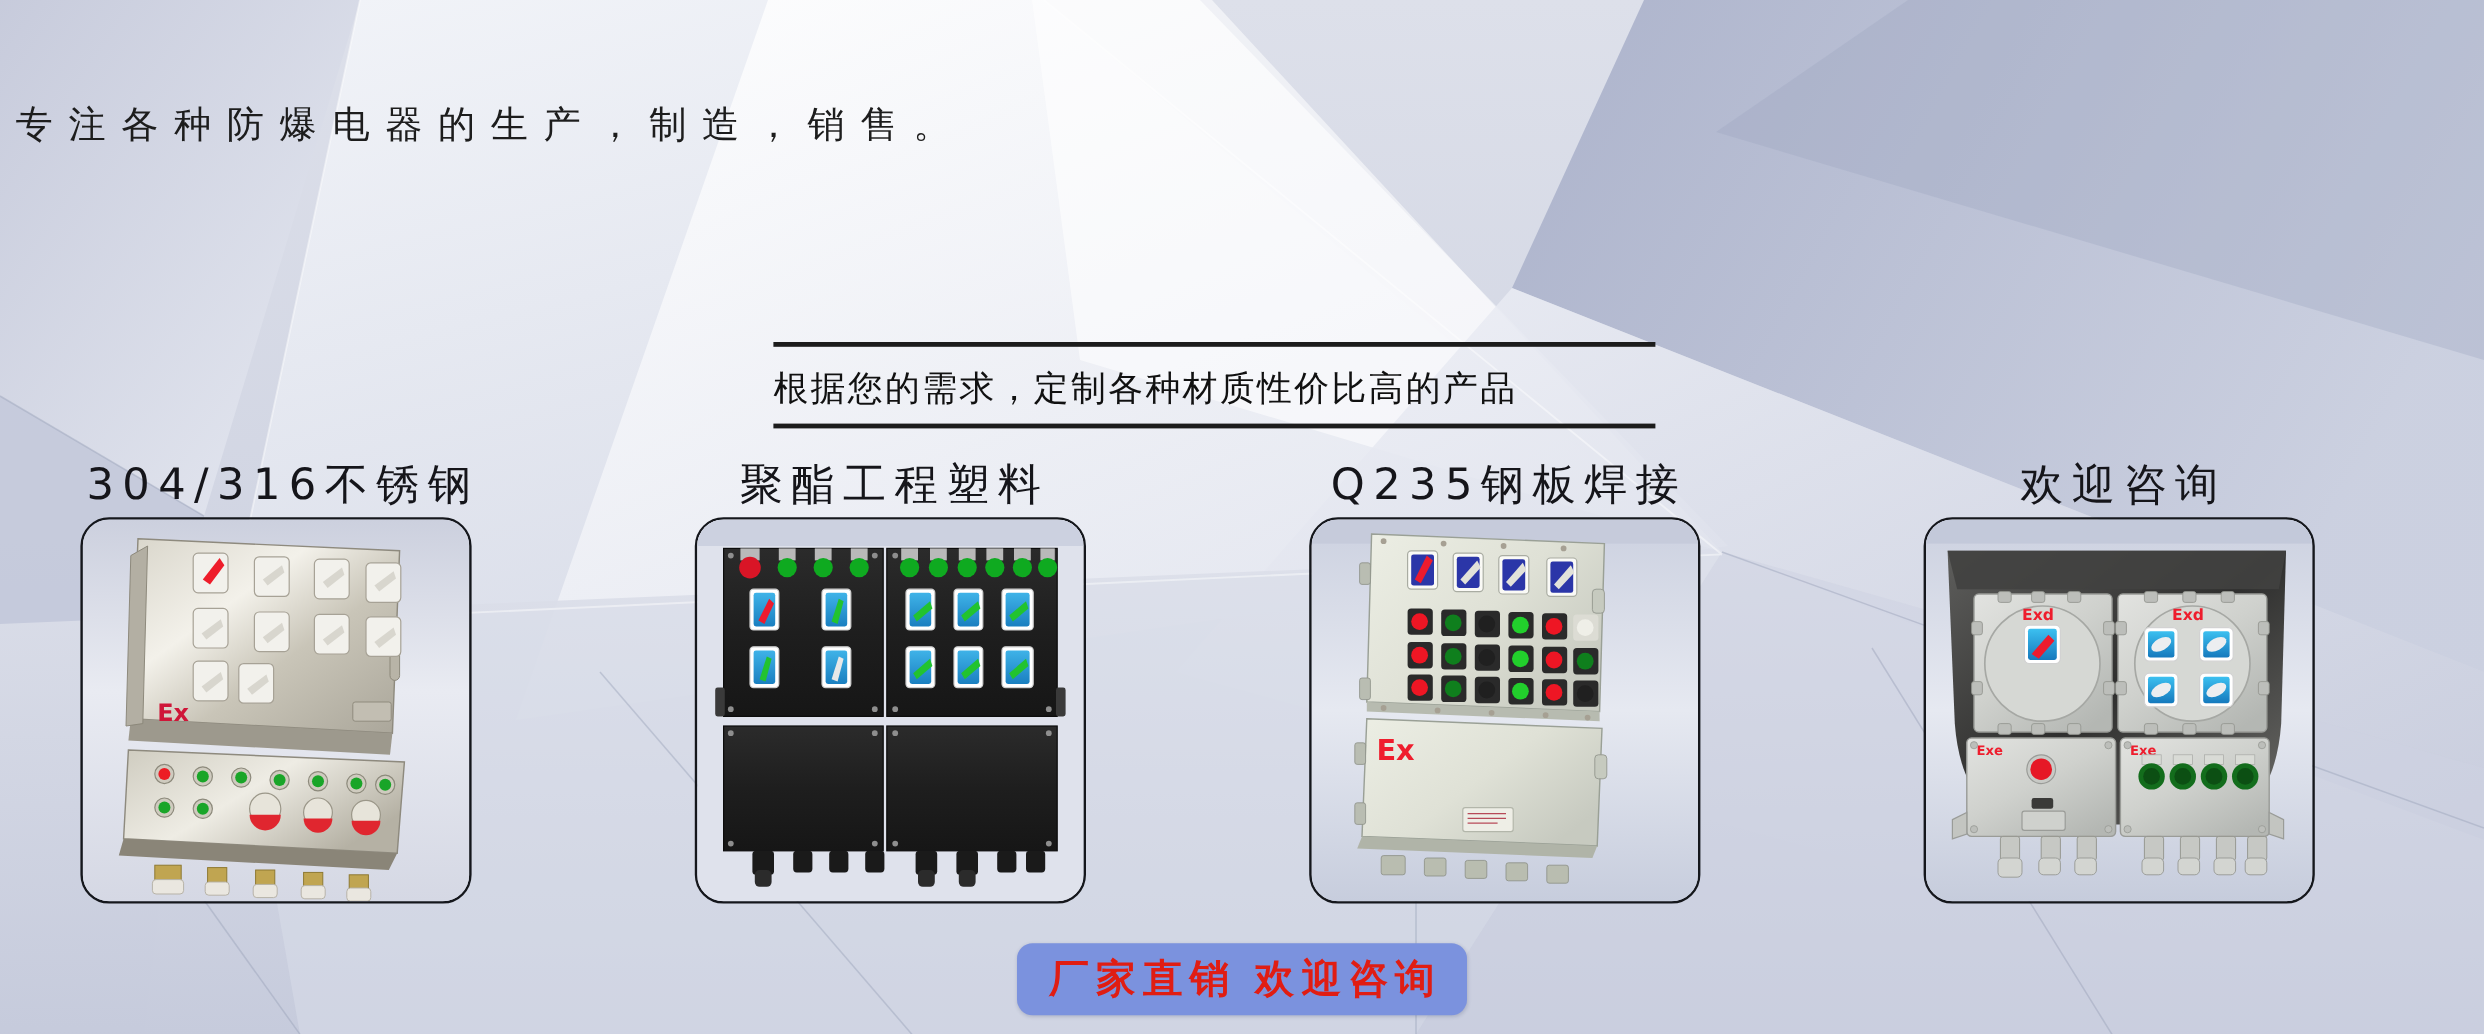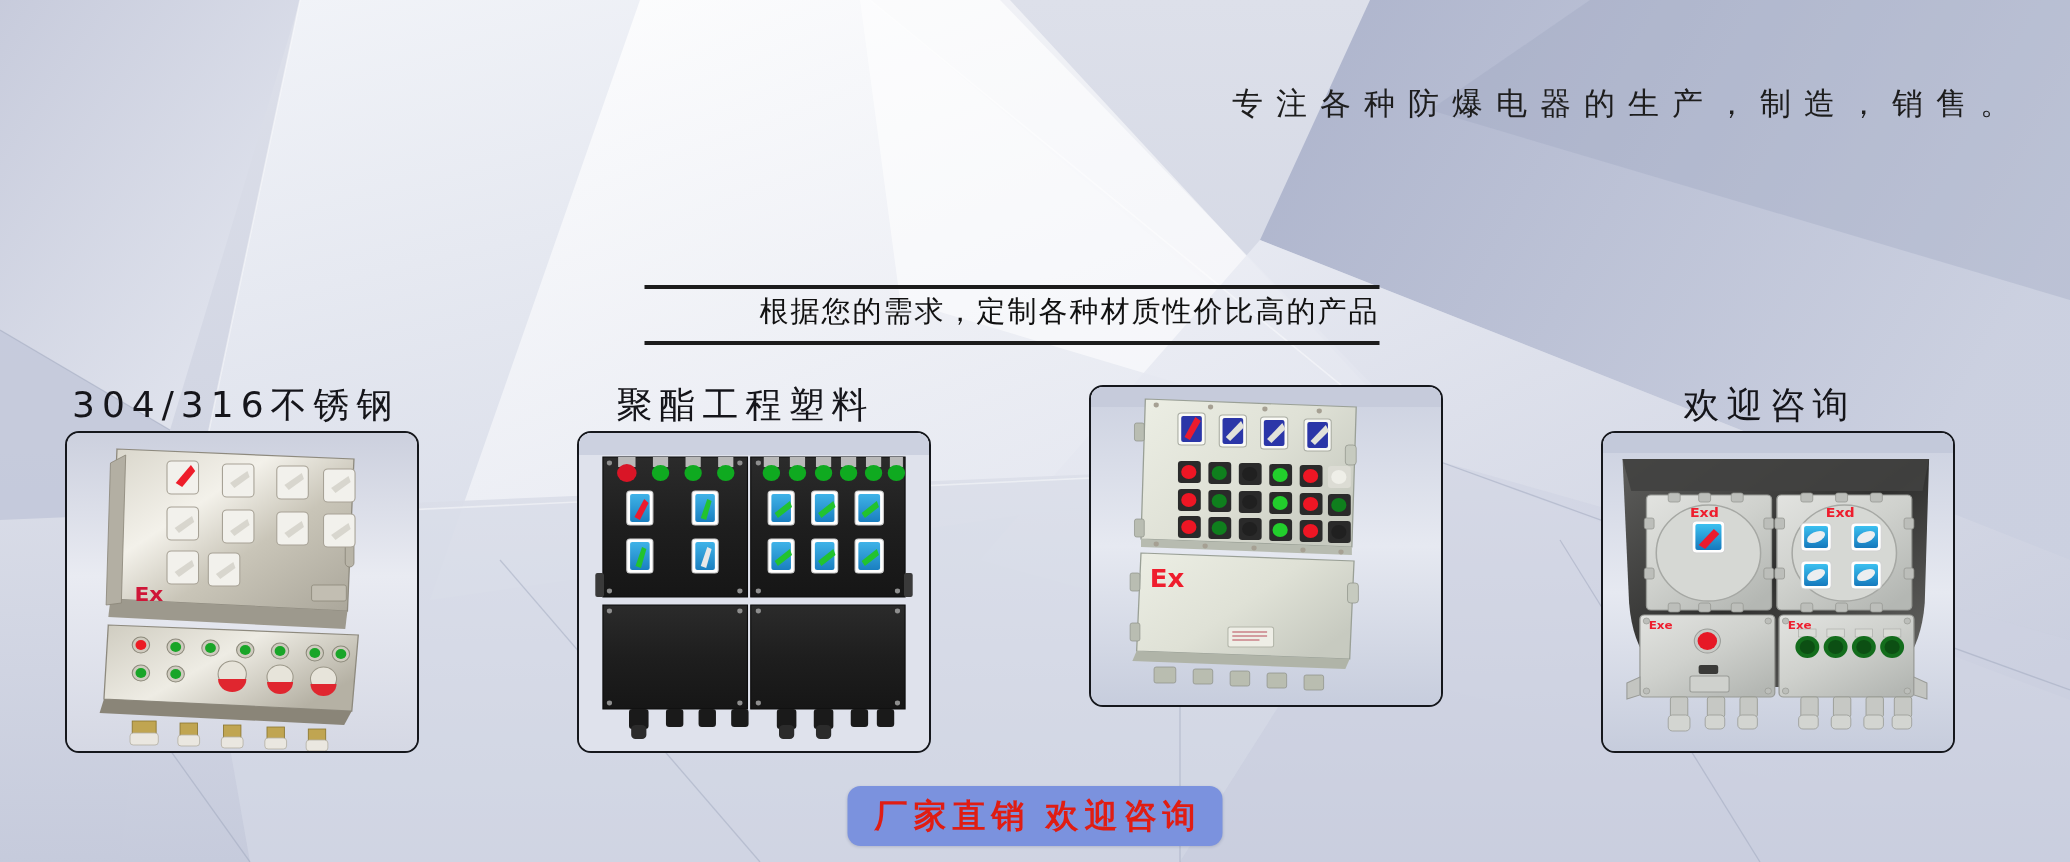--- a/index.html
+++ b/index.html
@@ -14,21 +14,21 @@
     background:linear-gradient(160deg,#cfd3e1 0%,#dfe2ec 28%,#eef0f6 52%,#d4d8e6 78%,#bfc5d8 100%);
   }
 
   
   .bg-layer{position:absolute;inset:0;width:100%;height:100%;}
   .bg-layer svg{display:block;width:100%;height:100%;}
 
   
   .headline{
     position:absolute;left:0;top:0;width:2024px;height:400px;
-    text-align:right;pointer-events:none;
+    text-align:left;pointer-events:none;
   }
   .tagline{
     position:absolute;left:0;right:0;top:83px;
     font-size:31px;letter-spacing:13px;color:#1d1d1d;
     font-weight:400;text-indent:13px;
     font-family:"DejaVu Sans","Liberation Sans",sans-serif;
   }
   .main-title{
     position:absolute;left:0;right:0;top:130px;
     font-size:82px;line-height:1.06;letter-spacing:4px;
@@ -39,43 +39,42 @@
   }
   .sub-wrap{
     position:absolute;left:50%;top:285px;transform:translateX(-50%);
     width:735px;
   }
   .sub-rule{height:4px;background:#1c1c1c;width:100%;}
   .sub-rule.top{margin-bottom:0;}
   .sub-rule.bottom{margin-top:0;}
   .sub-text{
     font-size:29px;color:#111;letter-spacing:2px;
-    padding:4px 0 12px;line-height:1.25;
+    padding:16px 0 12px;line-height:1.25;
     font-family:"DejaVu Sans","Liberation Sans",sans-serif;
     white-space:nowrap;
   }
 
   
   .cards{
     position:absolute;left:0;top:385px;width:2070px;height:385px;
   }
   .card{
     position:absolute;top:0;width:330px;
   }
   .card-label{
     text-align:center;font-size:36px;letter-spacing:7px;color:#15151a;
     font-weight:500;text-indent:7px;height:46px;line-height:40px;
     font-family:"DejaVu Sans","Liberation Sans",sans-serif;
     white-space:nowrap;
   }
   .card-frame{
     position:relative;margin:0 auto;width:322px;height:318px;
-    border:2px solid #15171c;border-radius:14px;overflow:hidden;
+    border:2px solid #15171c;border-radius:24px;overflow:hidden;
     background:rgba(255,255,255,0.04);
-    padding-left:28px;
   }
   .photo{position:absolute;inset:0;}
   .photo svg{display:block;width:100%;height:100%;}
 
   
   .cta{
     position:absolute;left:50%;transform:translateX(-50%);
     top:786px;width:375px;height:60px;border-radius:13px;
     background:#7b92de;border:none;cursor:pointer;padding:0;
     display:flex;align-items:center;justify-content:center;
@@ -418,20 +417,21 @@
               <rect x="48" y="292" width="14" height="14" rx="4"></rect>
                 <rect x="184" y="292" width="14" height="14" rx="4"></rect>
               <rect x="218" y="292" width="14" height="14" rx="4"></rect>
             </g>
           </svg>
         </div>
       </div>
     </div>
 
     <div class="card" style="left:1089px">
+      <div class="card-label">Q235钢板焊接</div>
       <div class="card-frame">
         <div class="photo">
           <svg viewBox="0 0 322 318" preserveAspectRatio="none">
             <defs>
               <linearGradient id="q1" x1="0" y1="0" x2="1" y2="0.7">
                 <stop offset="0" stop-color="#eceee4"></stop>
                   <stop offset=".55" stop-color="#dfe1d6"></stop>
                 <stop offset="1" stop-color="#c7cac0"></stop>
               </linearGradient>
               <linearGradient id="qbg" x1="0" y1="0" x2="0" y2="1">

